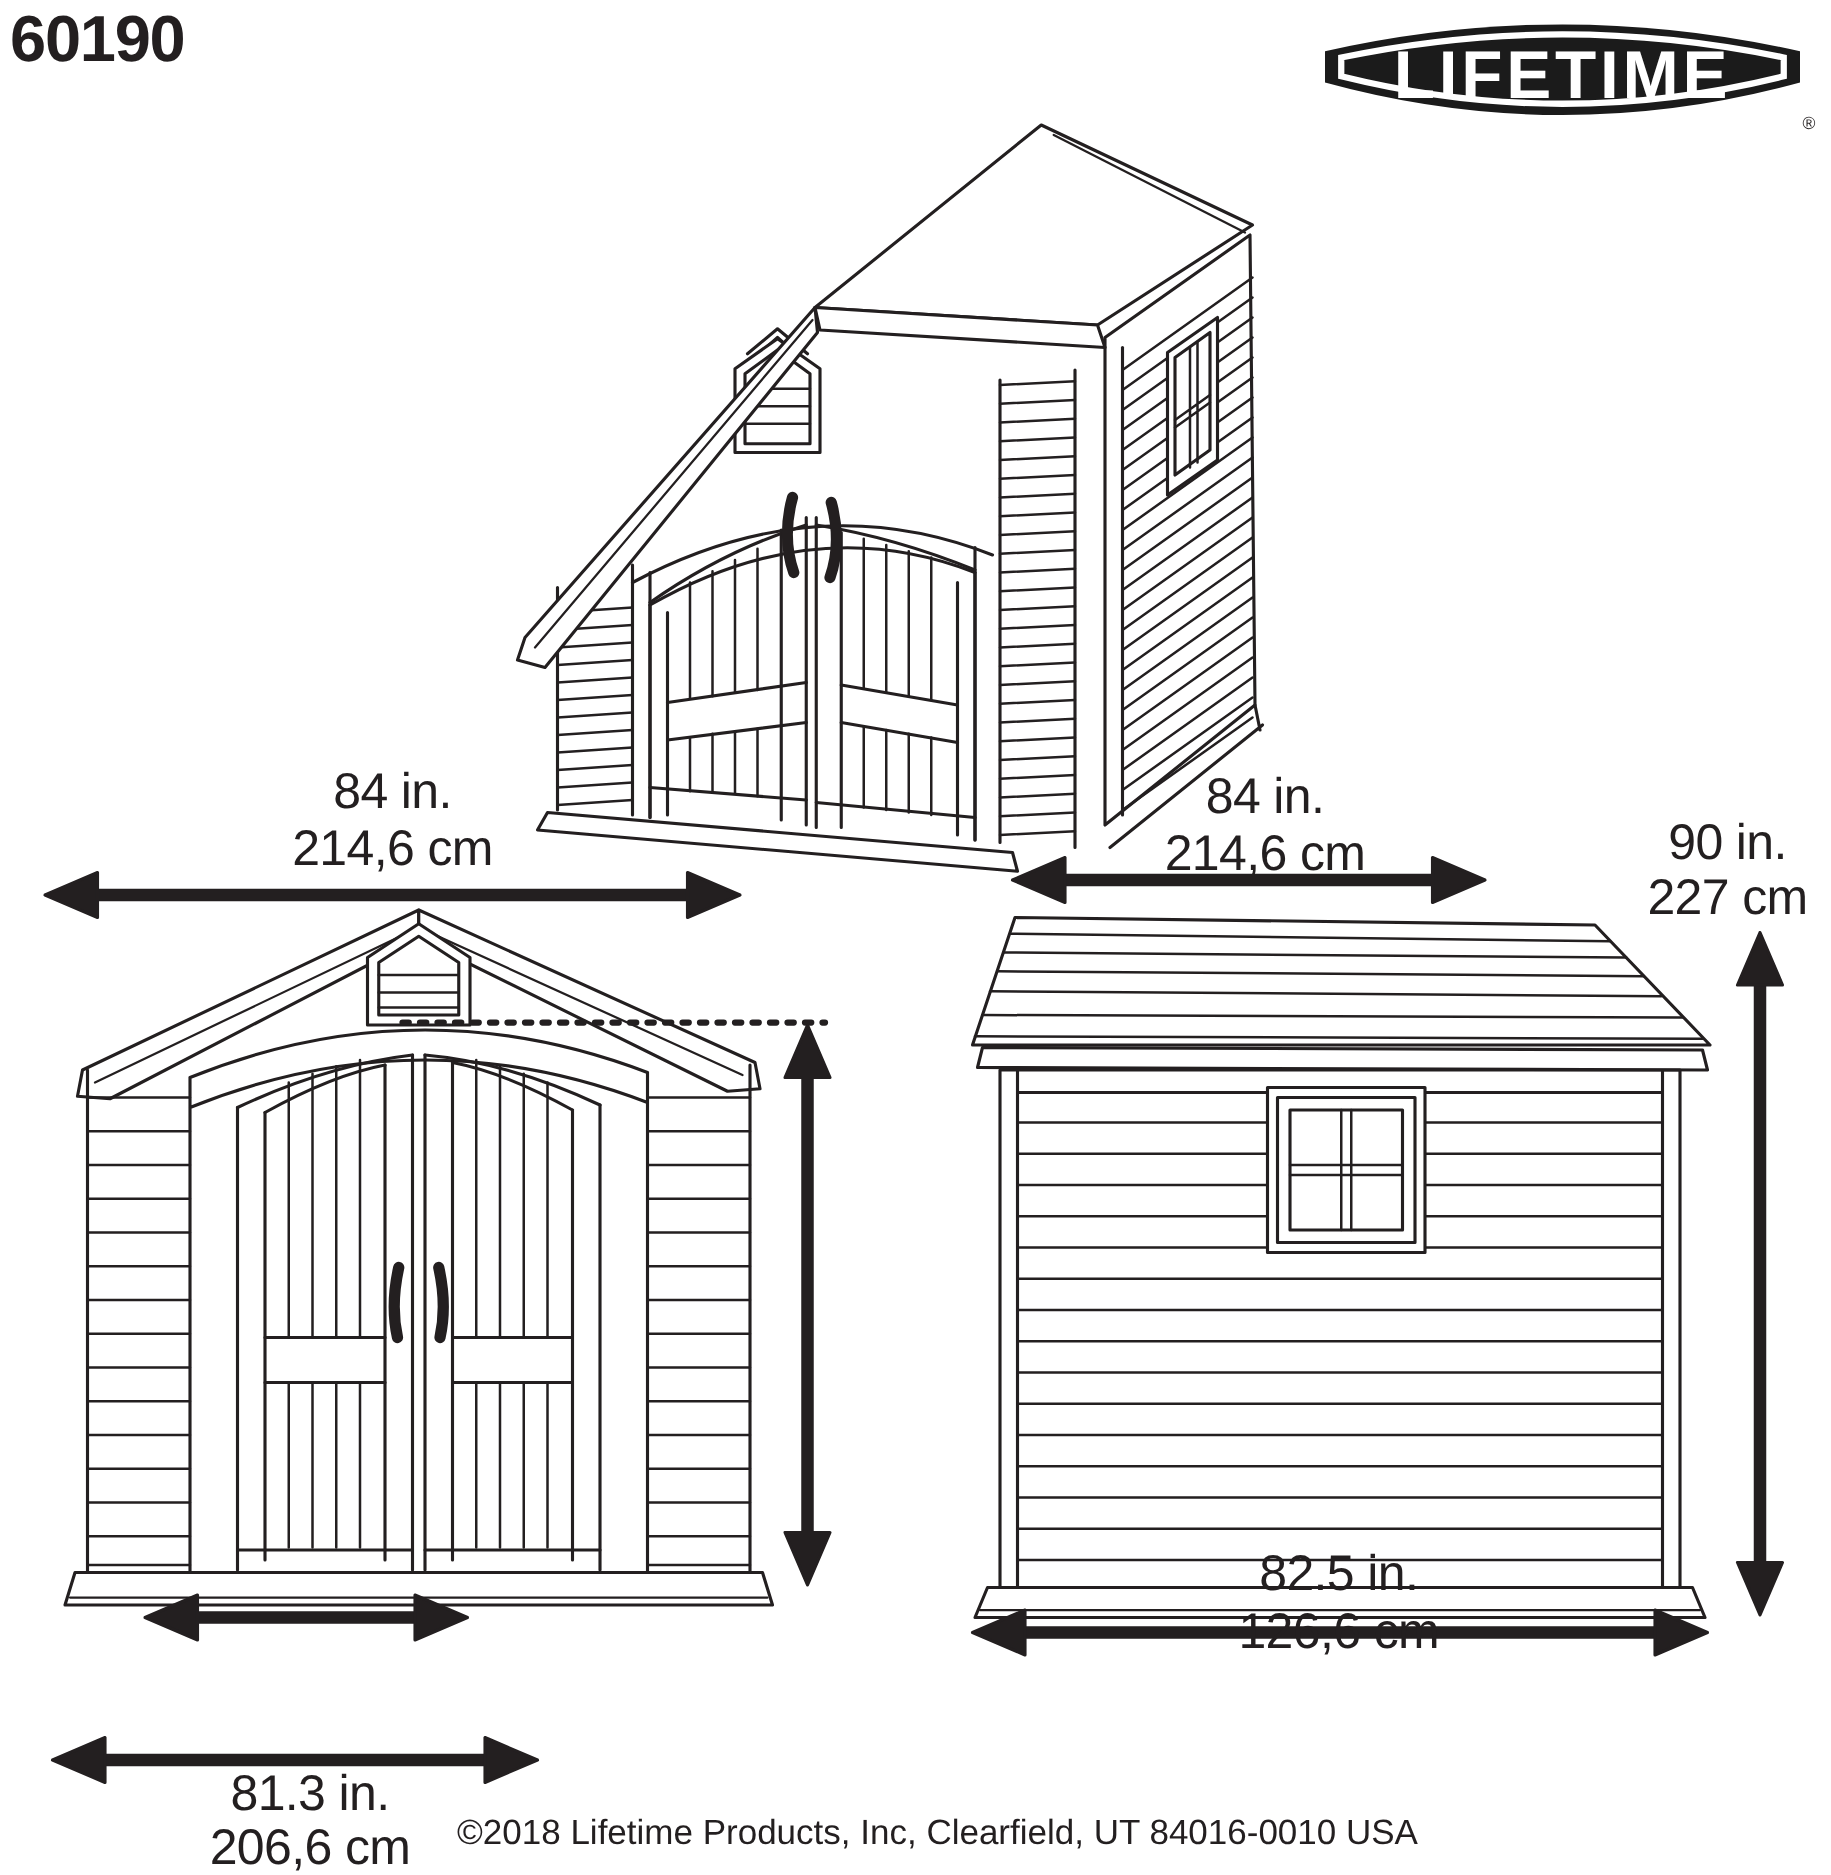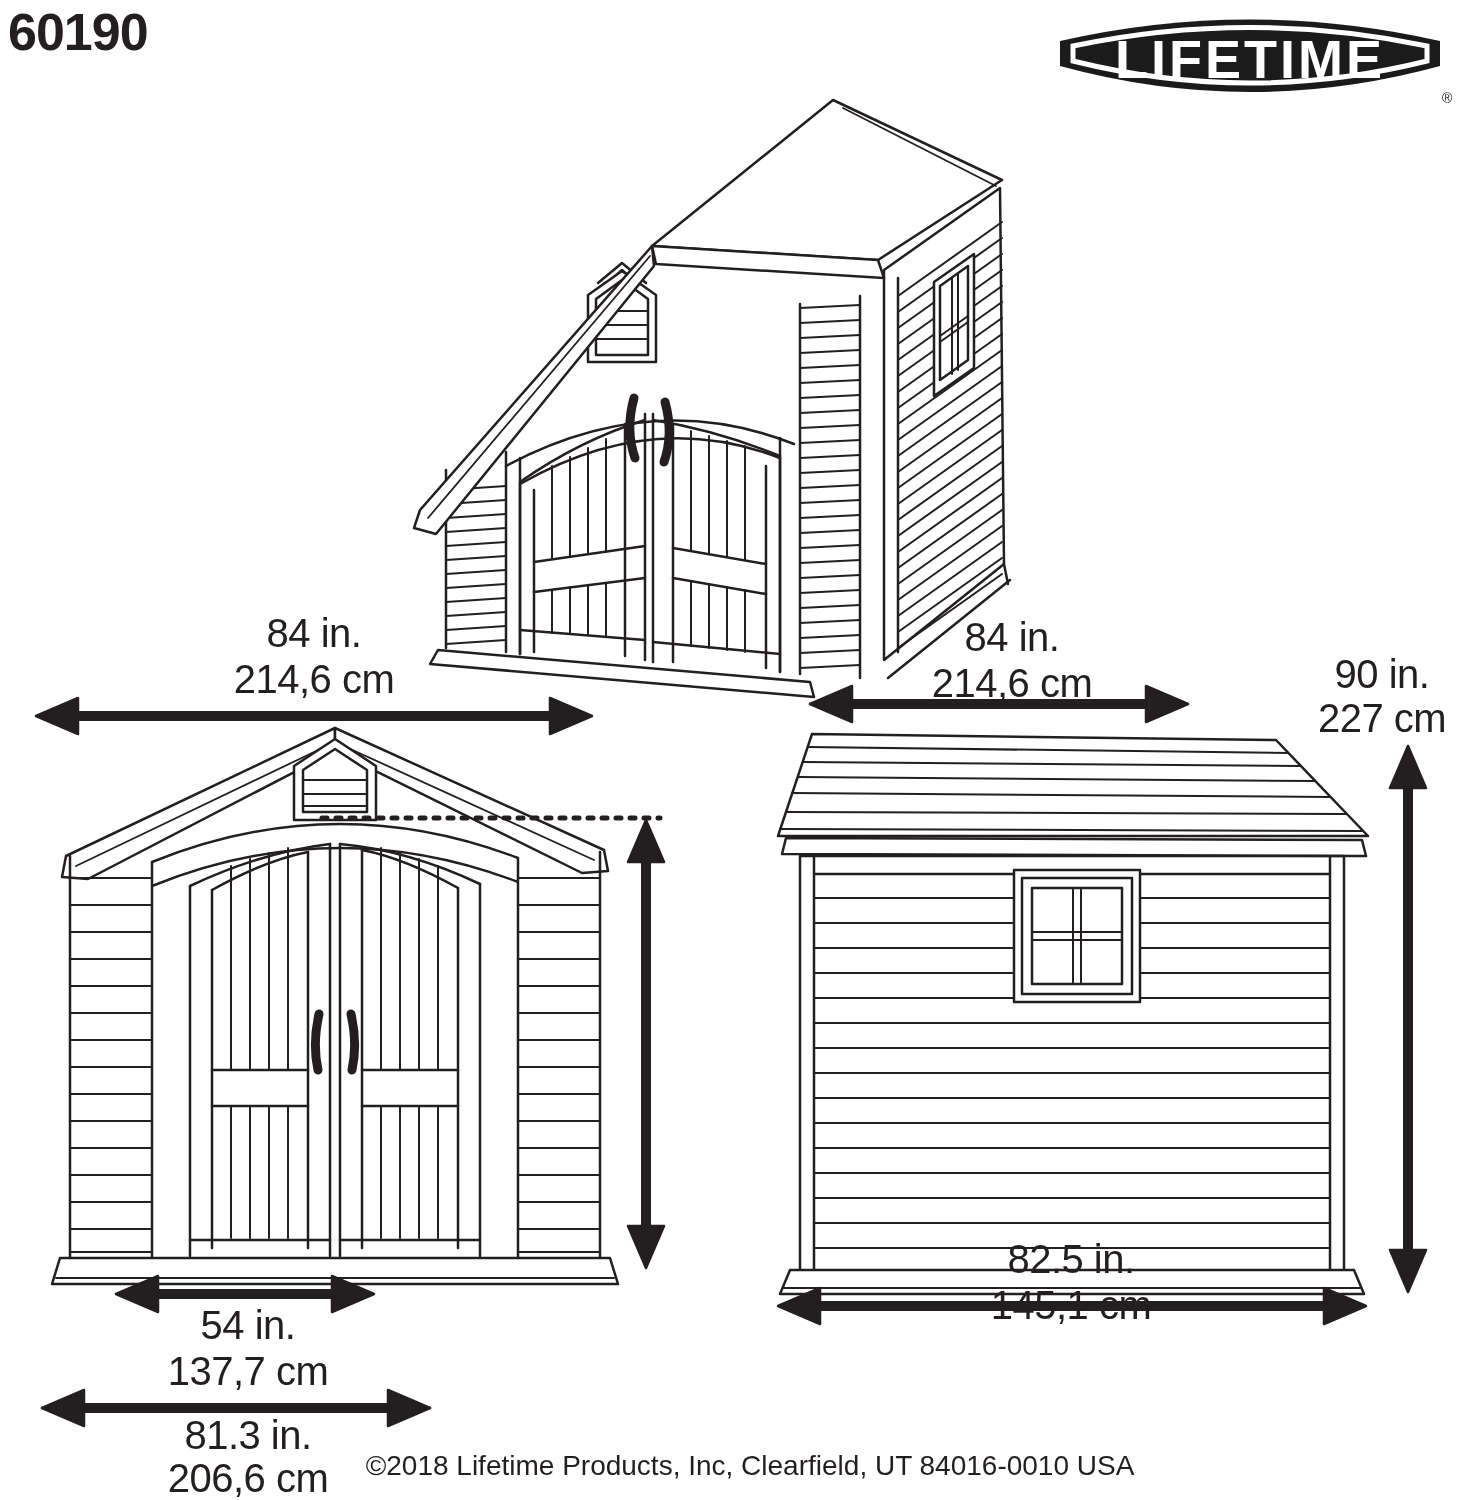--- a/index.html
+++ b/index.html
@@ -207,28 +207,24 @@
     <span>214,6 cm</span>
   </div>
   <div class="dim" id="dim-depth">
     <span>84 in.</span>
     <span>214,6 cm</span>
   </div>
   <div class="dim" id="dim-height">
     <span>90 in.</span>
     <span>227 cm</span>
   </div>
-  <div class="dim" id="dim-door-width">
-    <span>54 in.</span>
-    <span>137,7 cm</span>
-  </div>
   <div class="dim" id="dim-base-width">
     <span>81.3 in.</span>
     <span>206,6 cm</span>
   </div>
   <div class="dim" id="dim-base-depth">
     <span>82.5 in.</span>
-    <span>145,1 cm</span>
+    <span>126,6 cm</span>
   </div>
 
   <div class="txt" id="copyright">©2018 Lifetime Products, Inc, Clearfield, UT 84016-0010 USA</div>
 
 </div>
 
 </body></html>

